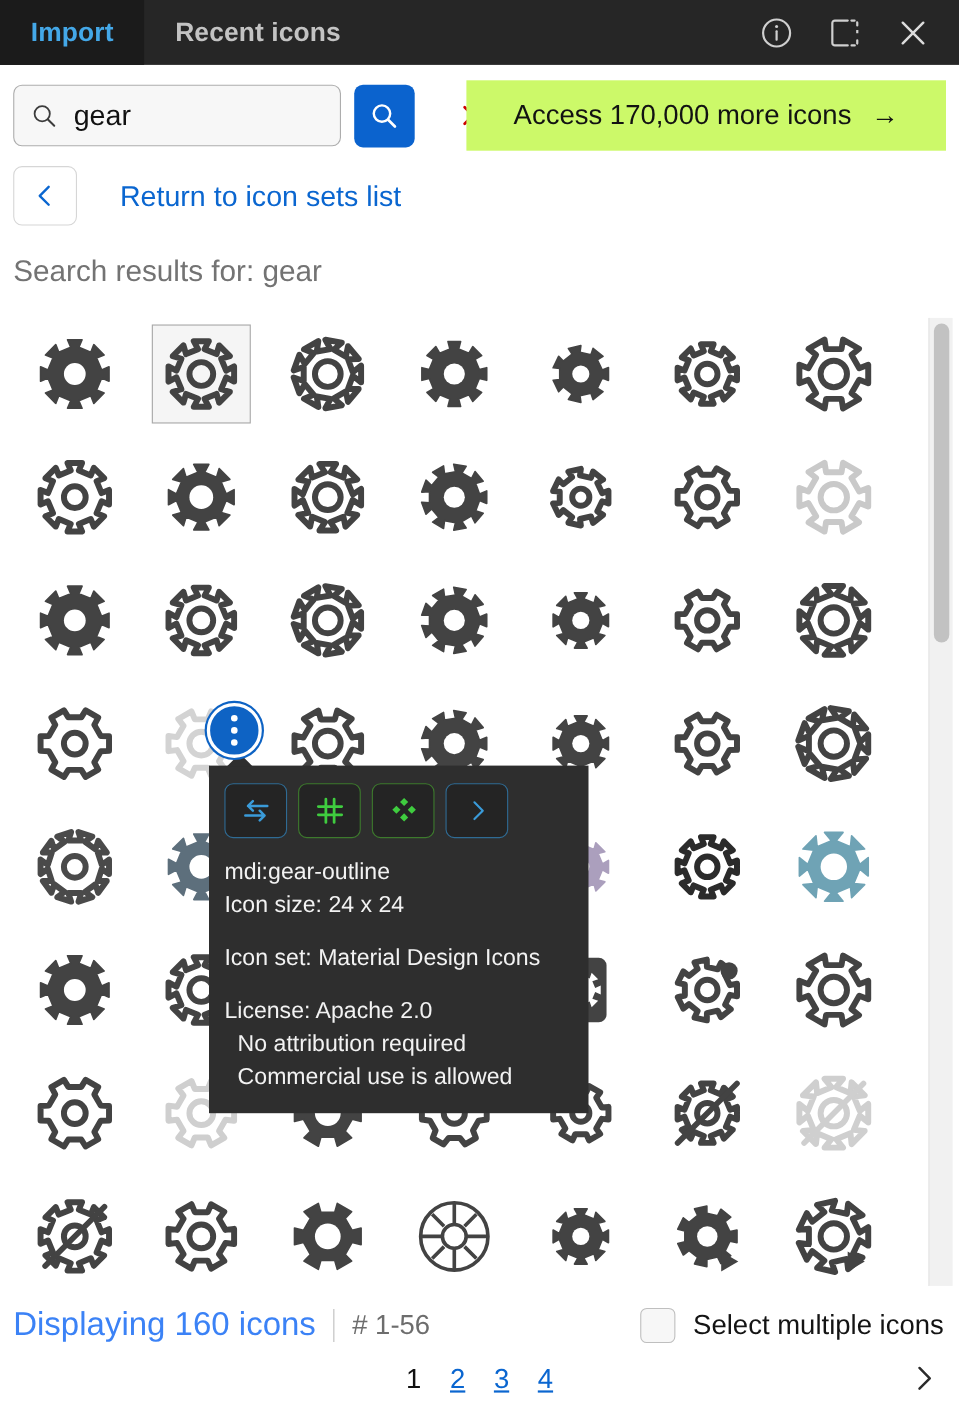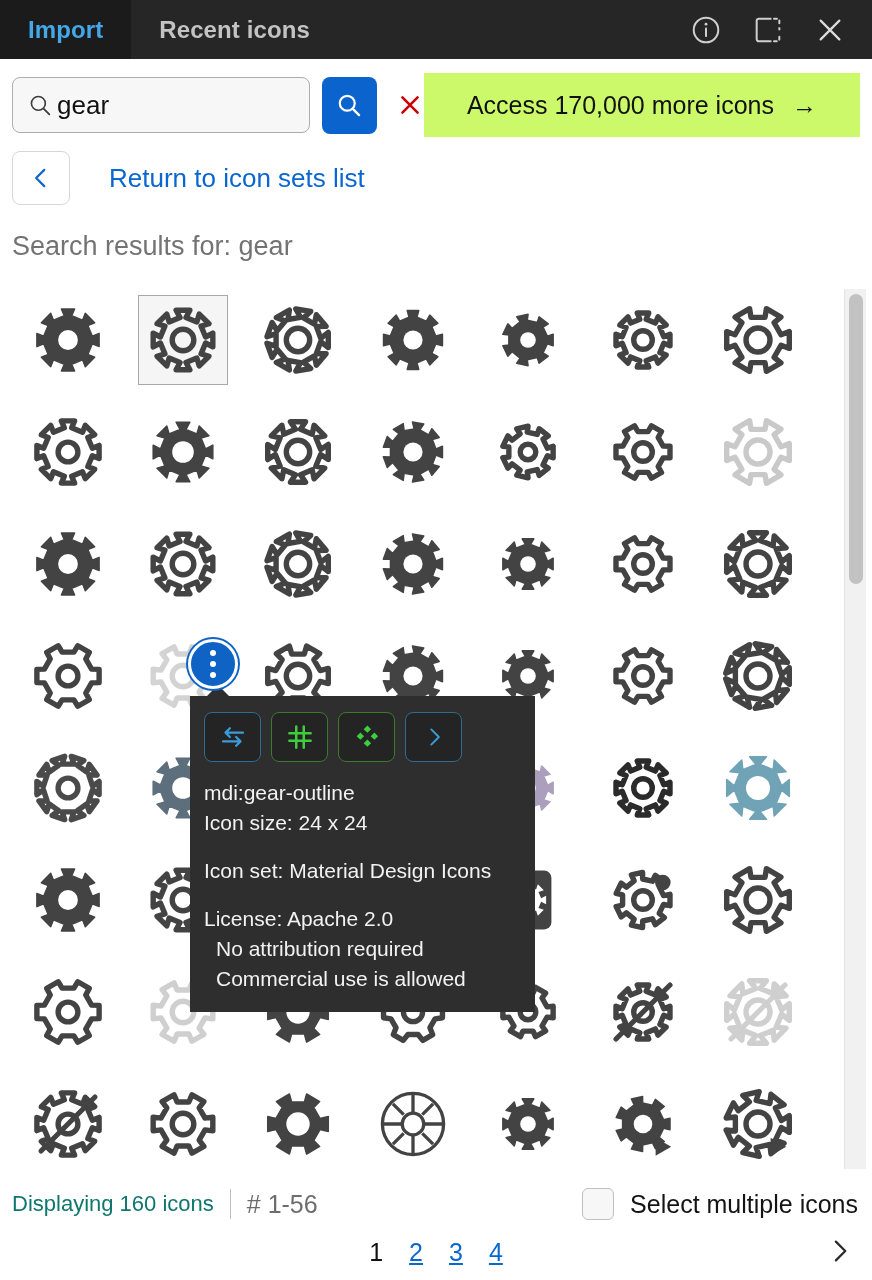--- a/index.html
+++ b/index.html
@@ -27,21 +27,21 @@
     gap: 30px; padding-right: 26px;
   }
   .hicon { width: 32px; height: 32px; display: block; cursor: pointer; }
 
   
   .search-row {
     display: flex; align-items: center; padding: 14px 12px 0 12px; gap: 12px;
   }
   .search-box {
     width: 298px; height: 56px; border: 1px solid #adadad; border-radius: 8px;
-    background: #f7f7f7; display: flex; align-items: center; padding: 0 14px; gap: 4px;
+    background: #f7f7f7; display: flex; align-items: center; padding: 0 14px; gap: 14px;
   }
   .search-box .magnifier { flex: 0 0 auto; }
   .search-value {
     flex: 1; font-size: 26px; color: #111; border: none; background: transparent;
     outline: none; font-family: "Liberation Sans", sans-serif;
   }
   .clear-x { cursor: pointer; flex: 0 0 auto; }
   .search-btn {
     width: 58px; height: 57px; background: #0b63ce; border-radius: 8px;
     display: flex; align-items: center; justify-content: center; cursor: pointer;
@@ -118,21 +118,21 @@
     background: #f1f1f1; border-left: 1px solid #e4e4e4; cursor: pointer;
   }
   .scroll-thumb {
     position: absolute; left: 4px; top: 5px; width: 14px; height: 290px;
     background: #c2c2c2; border-radius: 7px; cursor: grab;
   }
 
   
   .footer { position: absolute; left: 0; bottom: 0; width: 872px; height: 100px; background:#fff; }
   .footer-top { display: flex; align-items: center; padding: 8px 14px 0 12px; }
-  .f-count { font-size: 22px; color: #0f766e; }
+  .f-count { font-size: 30px; color: #3b82f6; }
   .f-div { width: 1px; height: 30px; background: #bdbdbd; margin: 0 16px; }
   .f-range { font-size: 25px; color: #6d6d6d; }
   .f-select { margin-left: auto; display: flex; align-items: center; gap: 16px; cursor: pointer; }
   .checkbox {
     width: 32px; height: 32px; border: 1px solid #bfbfbf; border-radius: 6px; background: #f7f7f7;
   }
   .f-select-label { font-size: 25px; color: #141414; }
   .pager { display: flex; align-items: center; justify-content: center; gap: 26px; margin-top: 18px; position: relative; }
   .page { font-size: 25px; color: #0a66d0; text-decoration: underline; cursor: pointer; }
   .page.current { color: #111; text-decoration: none; cursor: default; }

